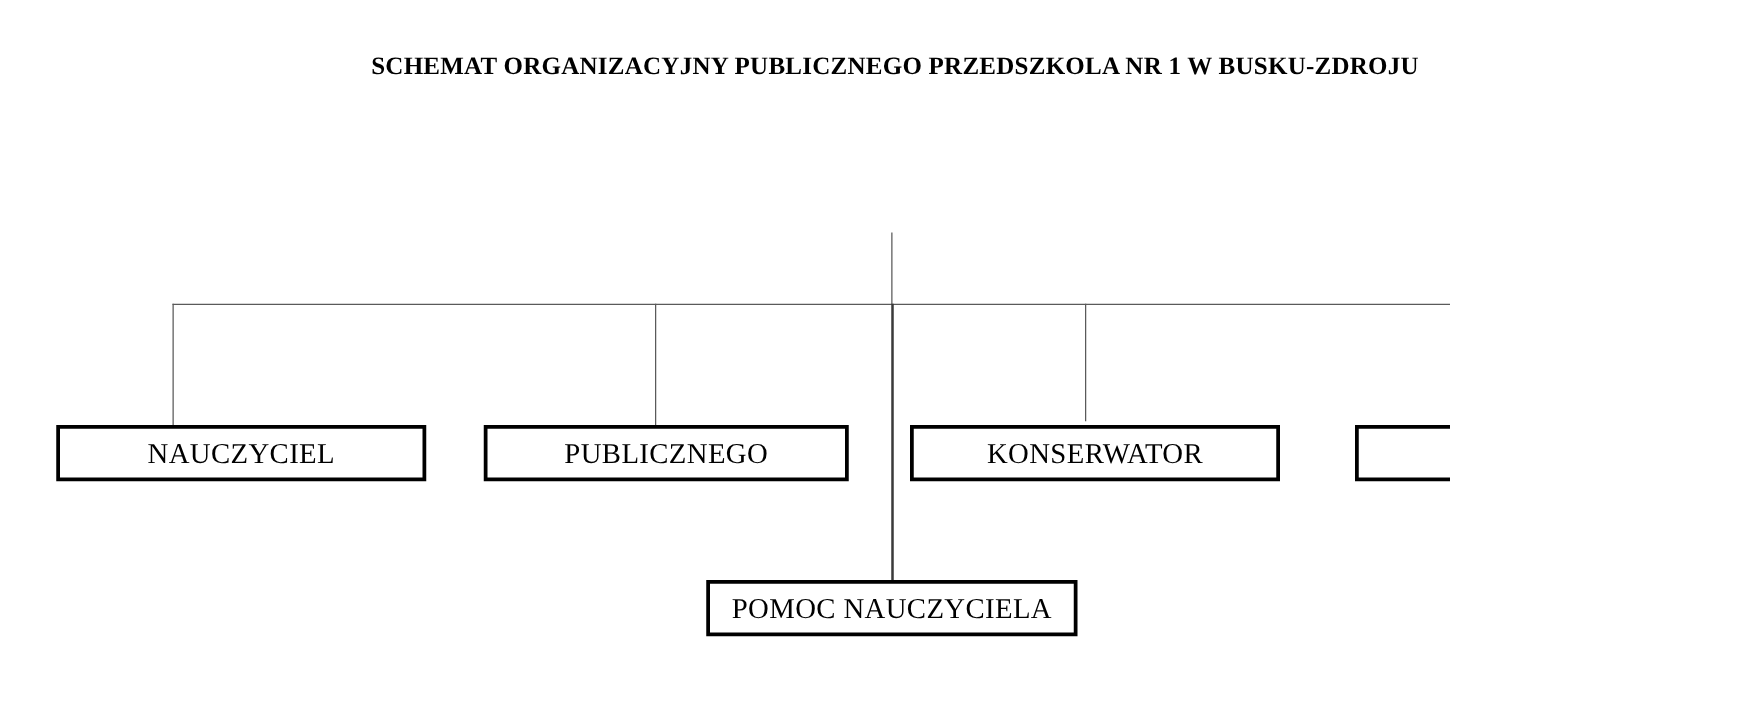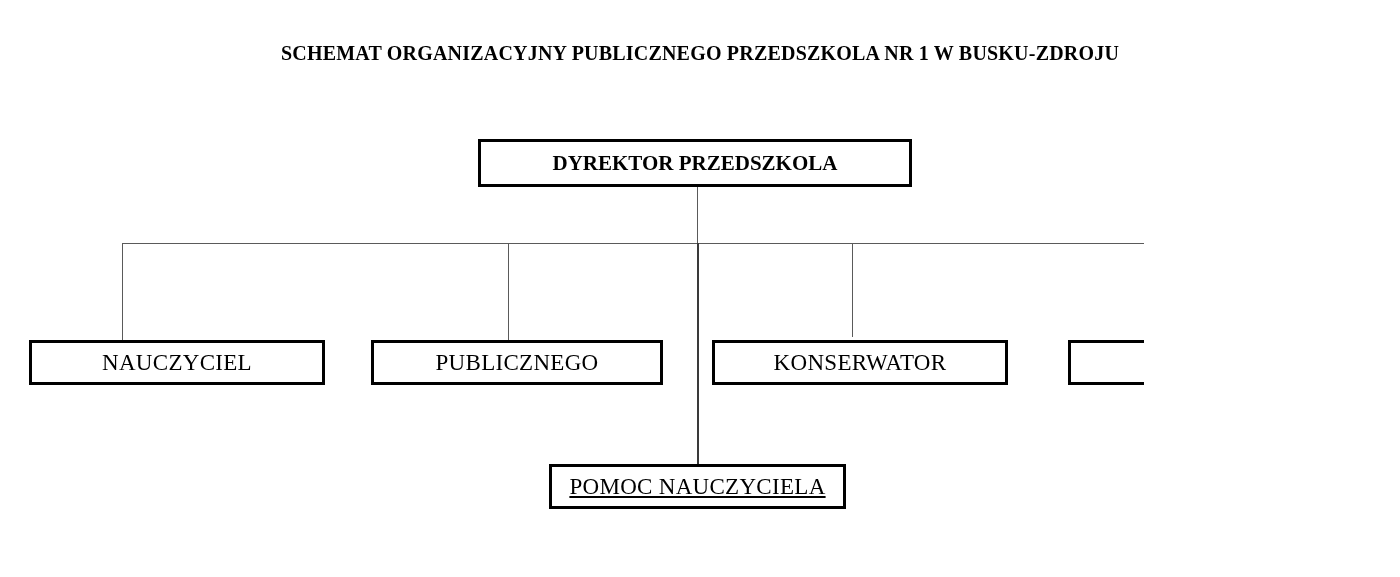--- a/index.html
+++ b/index.html
@@ -9,20 +9,21 @@
   }
   body {
     font-family: "Liberation Serif", serif;
   }
   #page {
     position: relative;
     width: 1144px;
     height: 577px;
     background: #ffffff;
     overflow: hidden;
+    margin-left: 16px;
   }
   .title {
     position: absolute;
     left: 0;
     top: 42px;
     width: 1400px;
     text-align: center;
     font-family: "Liberation Serif", serif;
     font-weight: bold;
     font-size: 20px;
@@ -74,37 +75,34 @@
   <div class="line v" style="left:697px; top:186px; height:58px;"></div>
   <div class="line h" style="left:122px; top:243px; width:1088px;"></div>
 
   <div class="line v" style="left:122px; top:243px; height:98px;"></div>
   <div class="line v" style="left:508px; top:243px; height:98px;"></div>
   <div class="line v" style="left:852px; top:243px; height:94px;"></div>
   <div class="line v" style="left:1209px; top:243px; height:98px;"></div>
 
   <div class="line v thick" style="left:697px; top:243px; height:222px; width:2px;"></div>
 
-  <div class="node root" style="left:478px; top:139px; width:434px; height:48px;">
-    <span>DYREKTOR PRZEDSZKOLA</span>
-  </div>
 
   <div class="node leaf" style="left:29px; top:340px; width:296px; height:45px;">
     <span>NAUCZYCIEL</span>
   </div>
 
   <div class="node leaf" style="left:371px; top:340px; width:292px; height:45px;">
     <span>PUBLICZNEGO</span>
   </div>
 
   <div class="node leaf" style="left:712px; top:340px; width:296px; height:45px;">
     <span>KONSERWATOR</span>
   </div>
 
   <div class="node leaf" style="left:1068px; top:340px; width:296px; height:45px;font-weight:bold;">
     <span>WOŹNA</span>
   </div>
 
-  <div class="node leaf" style="left:549px; top:464px; width:297px; height:45px;text-decoration:underline;">
+  <div class="node leaf" style="left:549px; top:464px; width:297px; height:45px;">
     <span>POMOC NAUCZYCIELA</span>
   </div>
 
 </div>
 
 </body></html>

